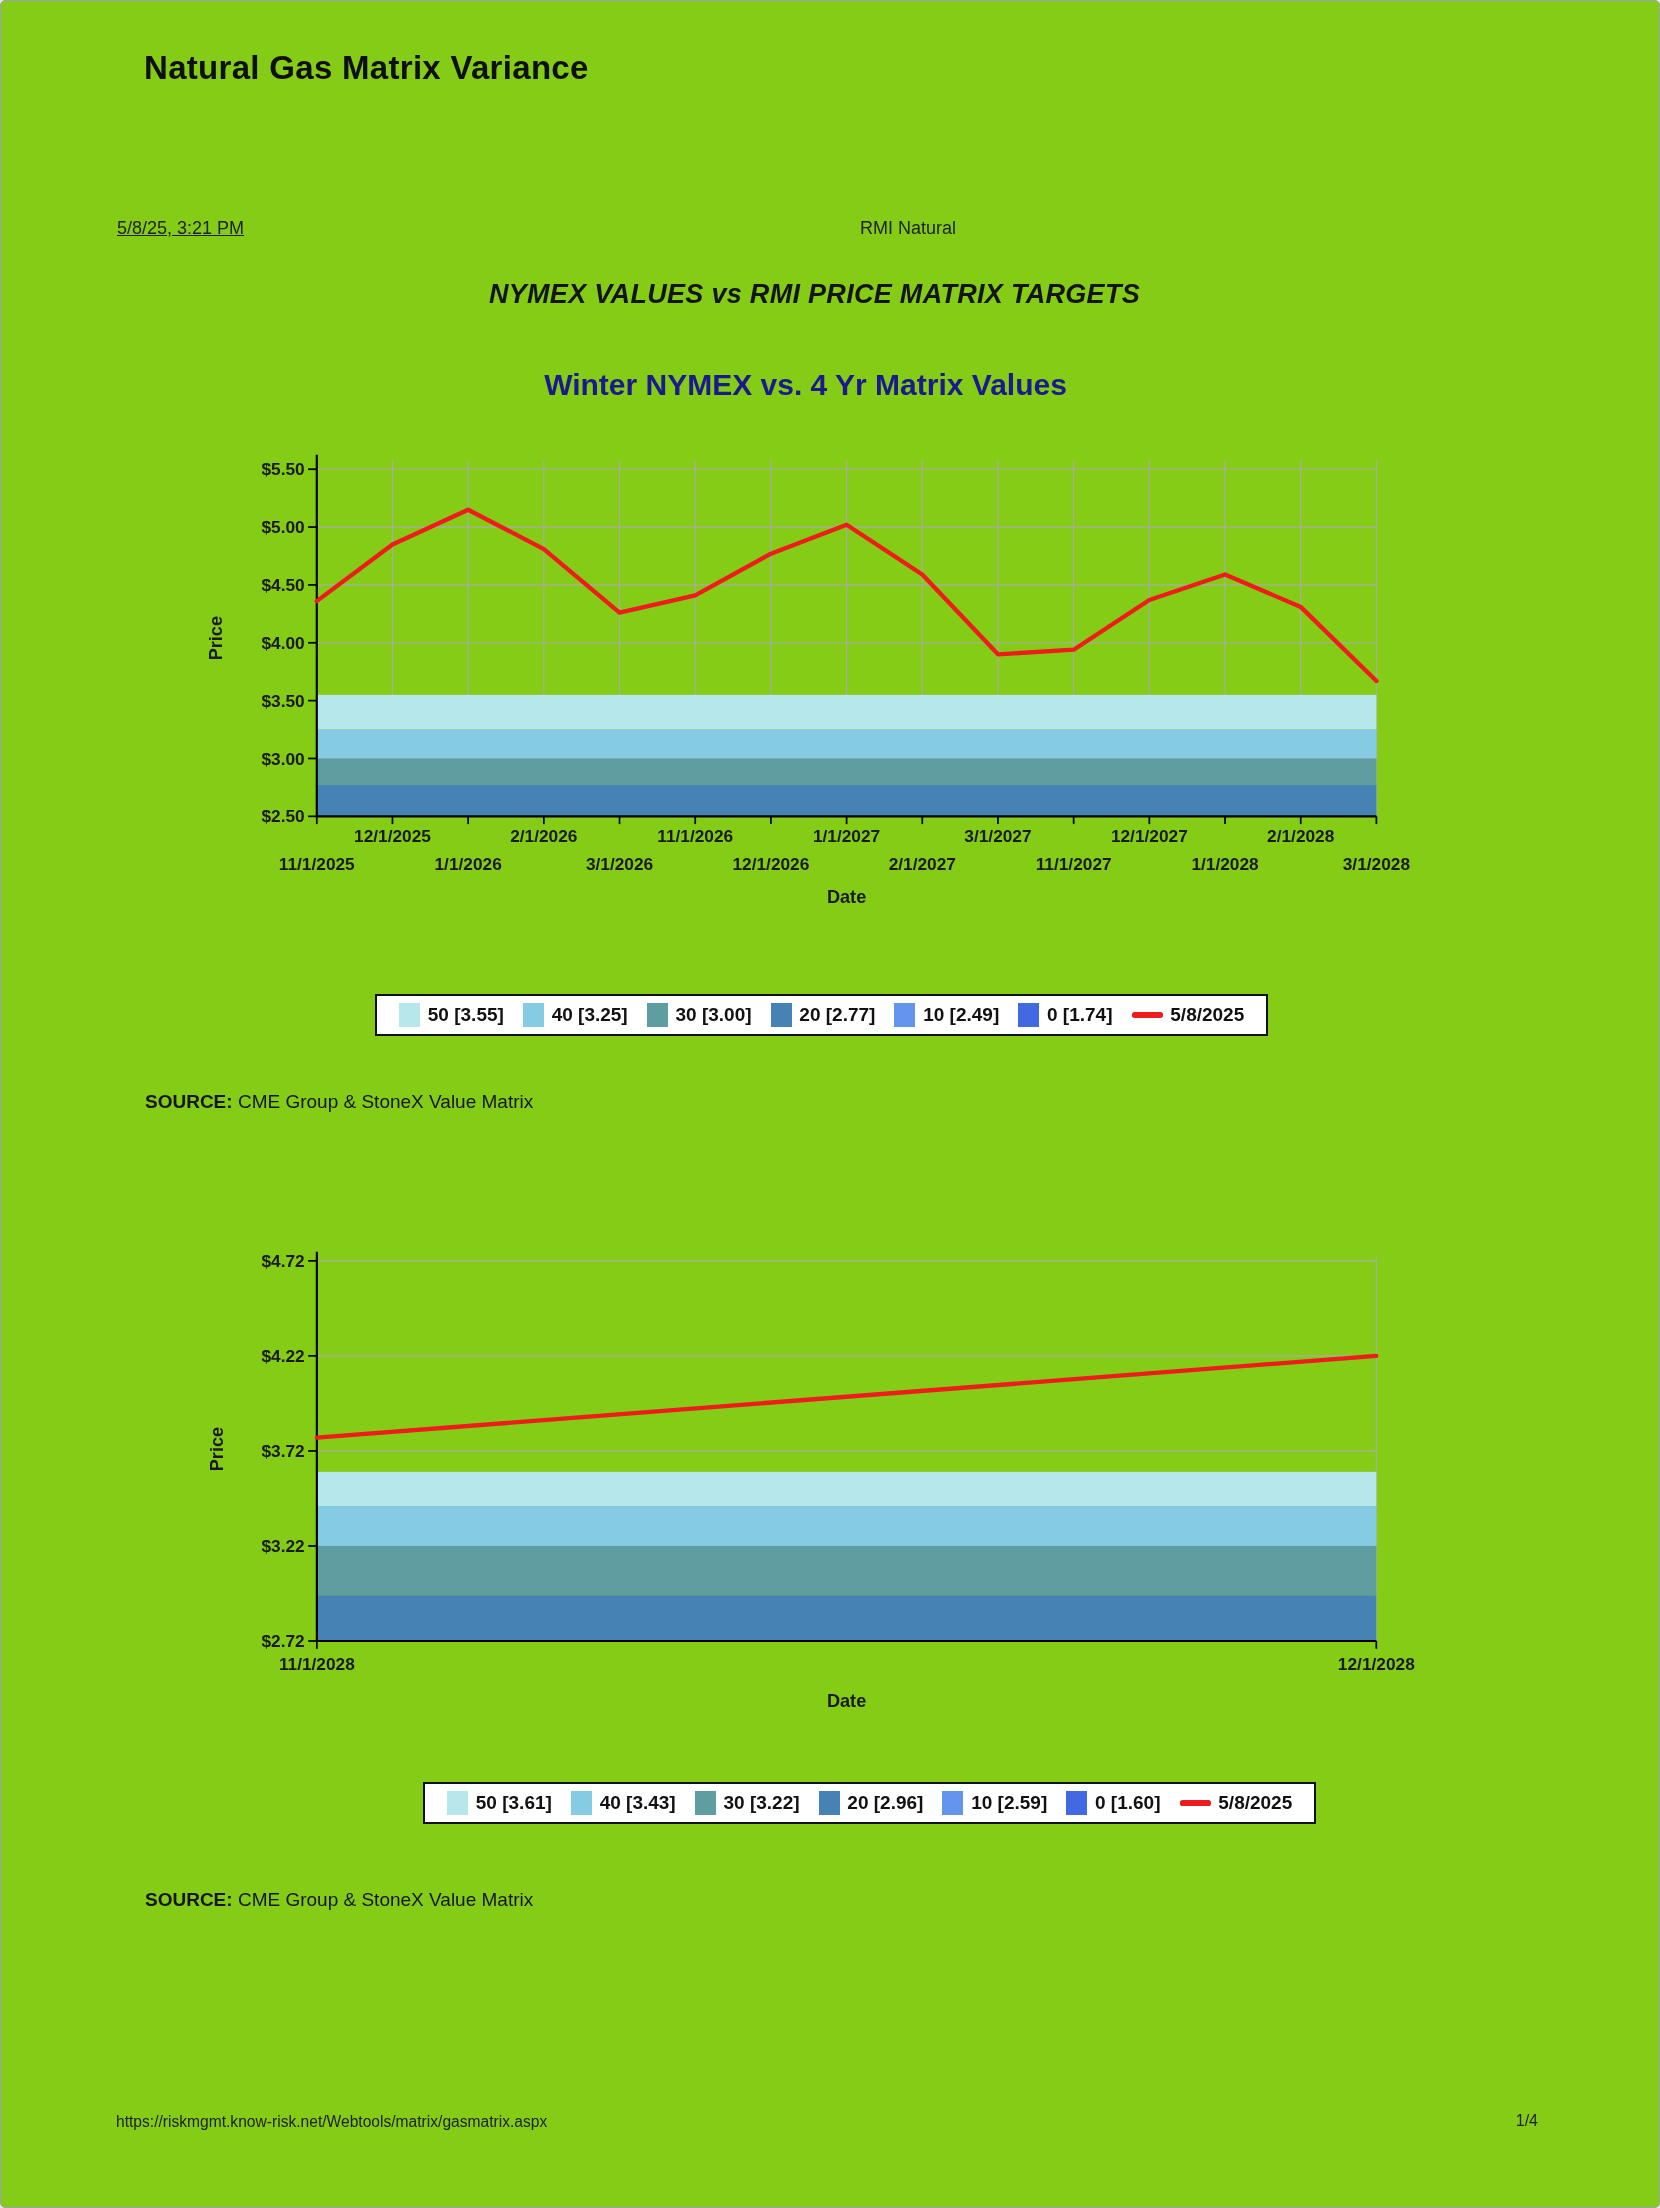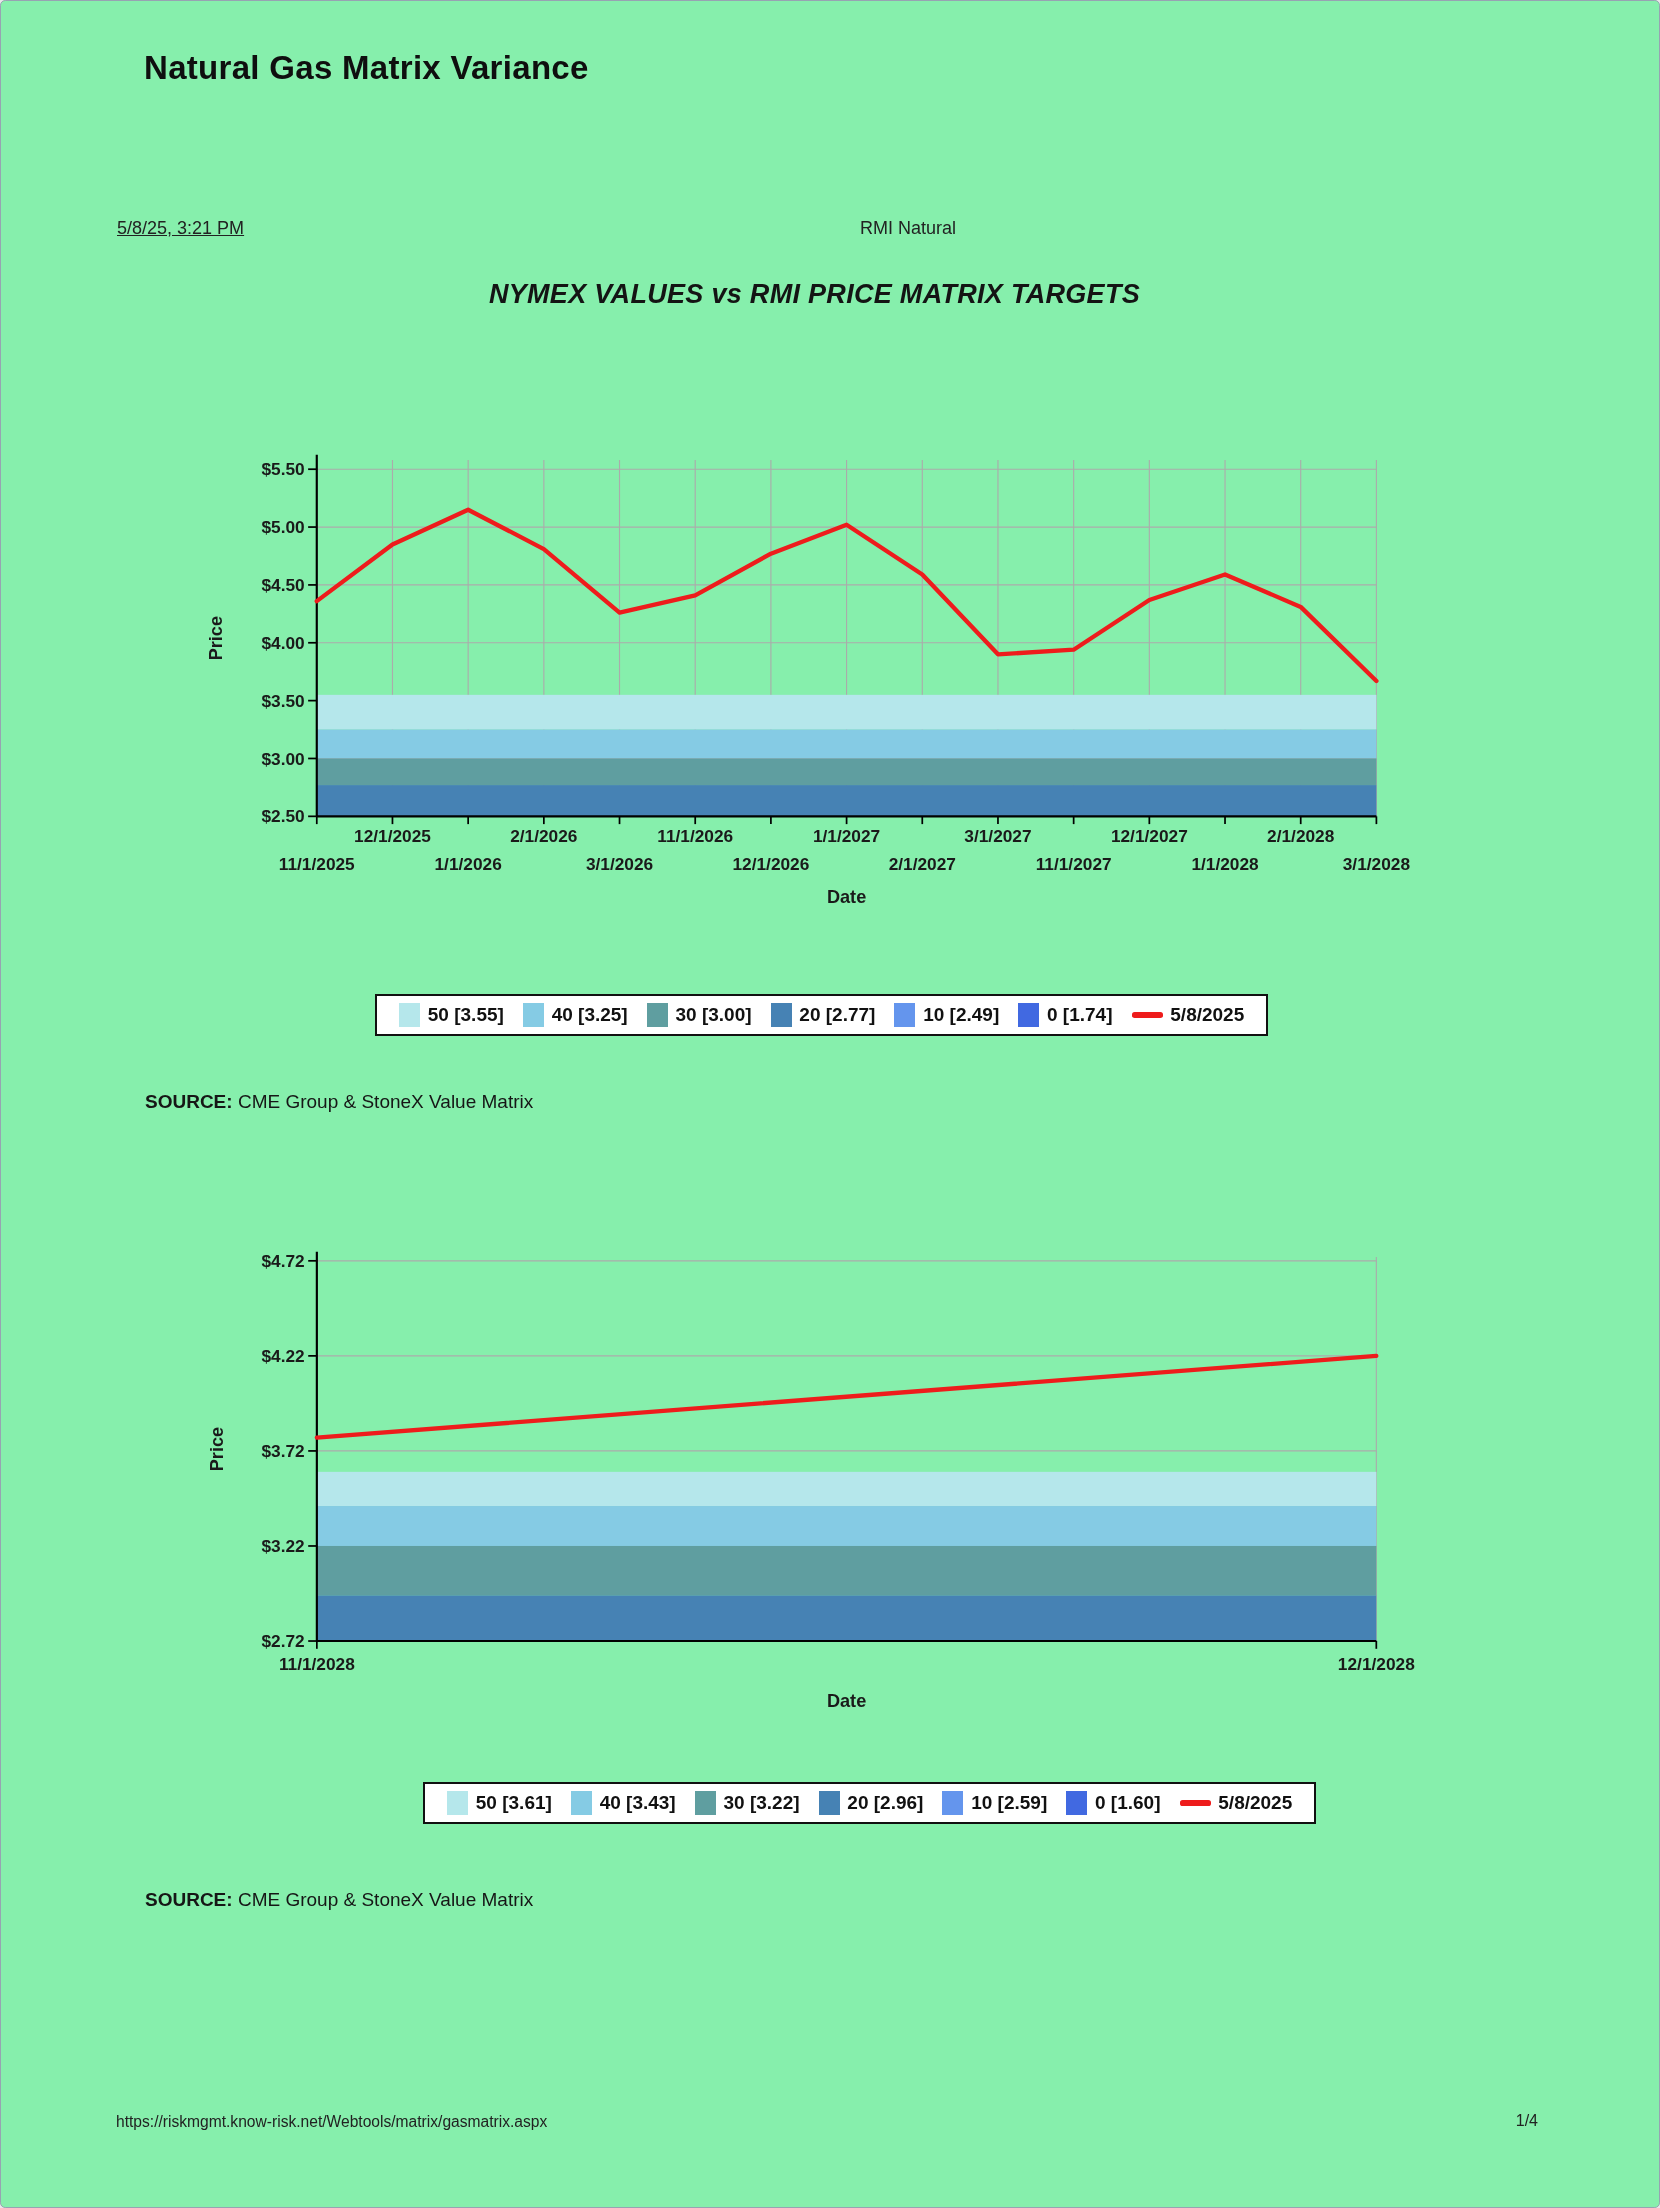--- a/index.html
+++ b/index.html
@@ -1,16 +1,16 @@
 <!DOCTYPE html>
 <html style="font-size:14px"><head>
 <meta charset="utf-8">
 <style>
   html,body{margin:0;padding:0;background:#e8e8e8;}
-  .page{position:relative;width:1660px;height:2208px;background:#86efac;
+  .page{position:relative;width:1660px;height:2208px;background:#84cc16;
         border:1.7px solid #97a3b2;border-radius:5.2px;box-sizing:border-box;
         font-family:"Liberation Sans",sans-serif;color:#111;overflow:hidden;}
   .abs{position:absolute;}
   .doc-title{left:143px;top:48px;font-size:33px;font-weight:bold;letter-spacing:0.3px;color:#0f0f0f;}
   .print-datetime{left:116px;top:217px;font-size:18px;color:#222;text-decoration:underline;}
   .print-app{left:859px;top:217px;font-size:18px;color:#222;}
   .main-heading{left:0;top:278px;width:1627px;text-align:center;
                 font-size:27px;font-weight:bold;font-style:italic;color:#141414;letter-spacing:0.3px;}
   .chart-title{left:199px;width:1211px;text-align:center;font-size:30px;font-weight:bold;color:#1a1a8c;}
   .t1{top:367px;} .t2{top:1167px;}
@@ -37,20 +37,21 @@
 
 <div class="page">
 
   <div class="abs doc-title">Natural Gas Matrix Variance</div>
 
   <div class="abs print-datetime">5/8/25, 3:21 PM</div>
   <div class="abs print-app">RMI Natural</div>
 
   <div class="abs main-heading">NYMEX VALUES vs RMI PRICE MATRIX TARGETS</div>
 
+  <div class="abs chart-title t1">Winter NYMEX vs. 4 Yr Matrix Values</div>
   <svg class="chart s1" width="1211" height="489" viewBox="0 0 1400 565">
       <line x1="222.5" x2="222.5" y1="31" y2="443" stroke="#ababab" stroke-width="1.3"></line>
       <line x1="310" x2="310" y1="31" y2="443" stroke="#ababab" stroke-width="1.3"></line>
       <line x1="397.5" x2="397.5" y1="31" y2="443" stroke="#ababab" stroke-width="1.3"></line>
       <line x1="485" x2="485" y1="31" y2="443" stroke="#ababab" stroke-width="1.3"></line>
       <line x1="572.5" x2="572.5" y1="31" y2="443" stroke="#ababab" stroke-width="1.3"></line>
       <line x1="660" x2="660" y1="31" y2="443" stroke="#ababab" stroke-width="1.3"></line>
       <line x1="747.5" x2="747.5" y1="31" y2="443" stroke="#ababab" stroke-width="1.3"></line>
       <line x1="835" x2="835" y1="31" y2="443" stroke="#ababab" stroke-width="1.3"></line>
       <line x1="922.5" x2="922.5" y1="31" y2="443" stroke="#ababab" stroke-width="1.3"></line>

